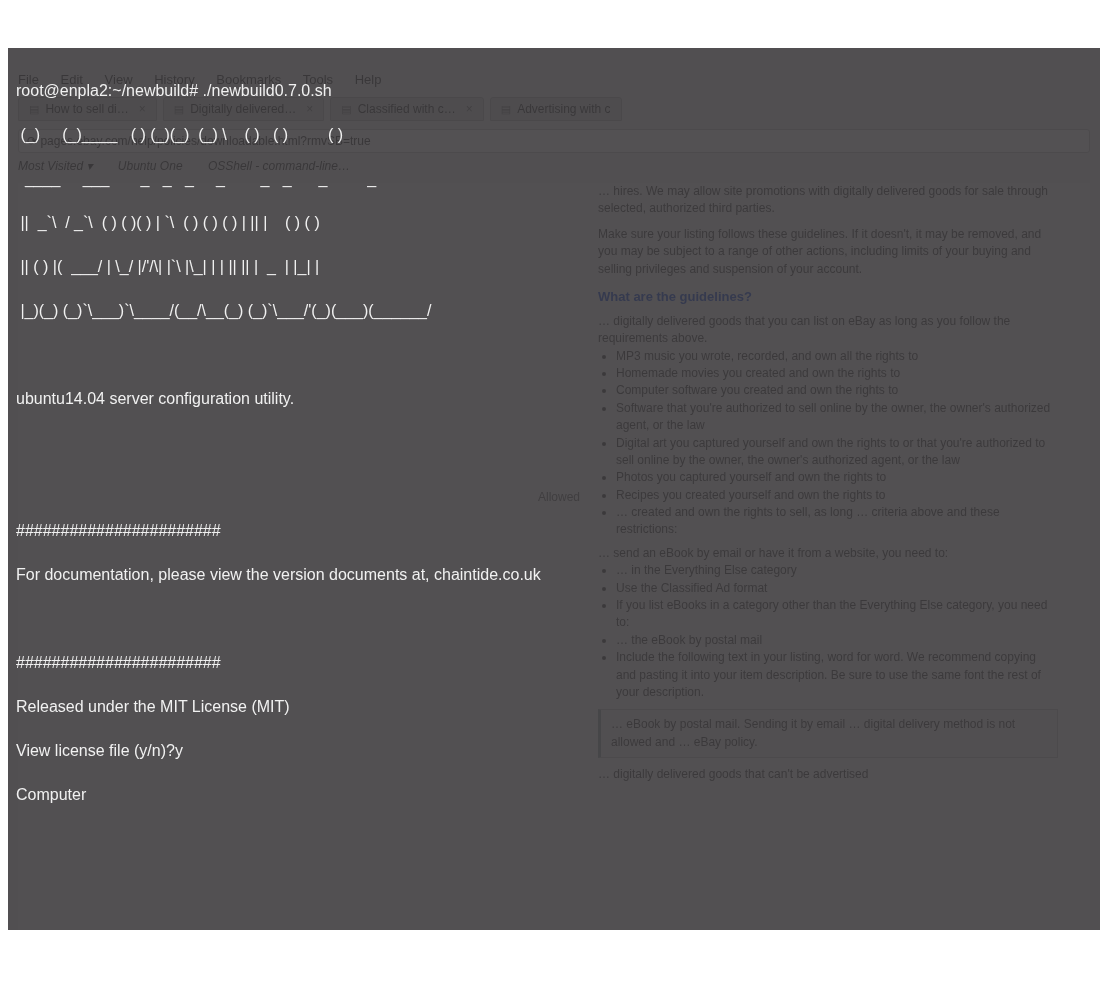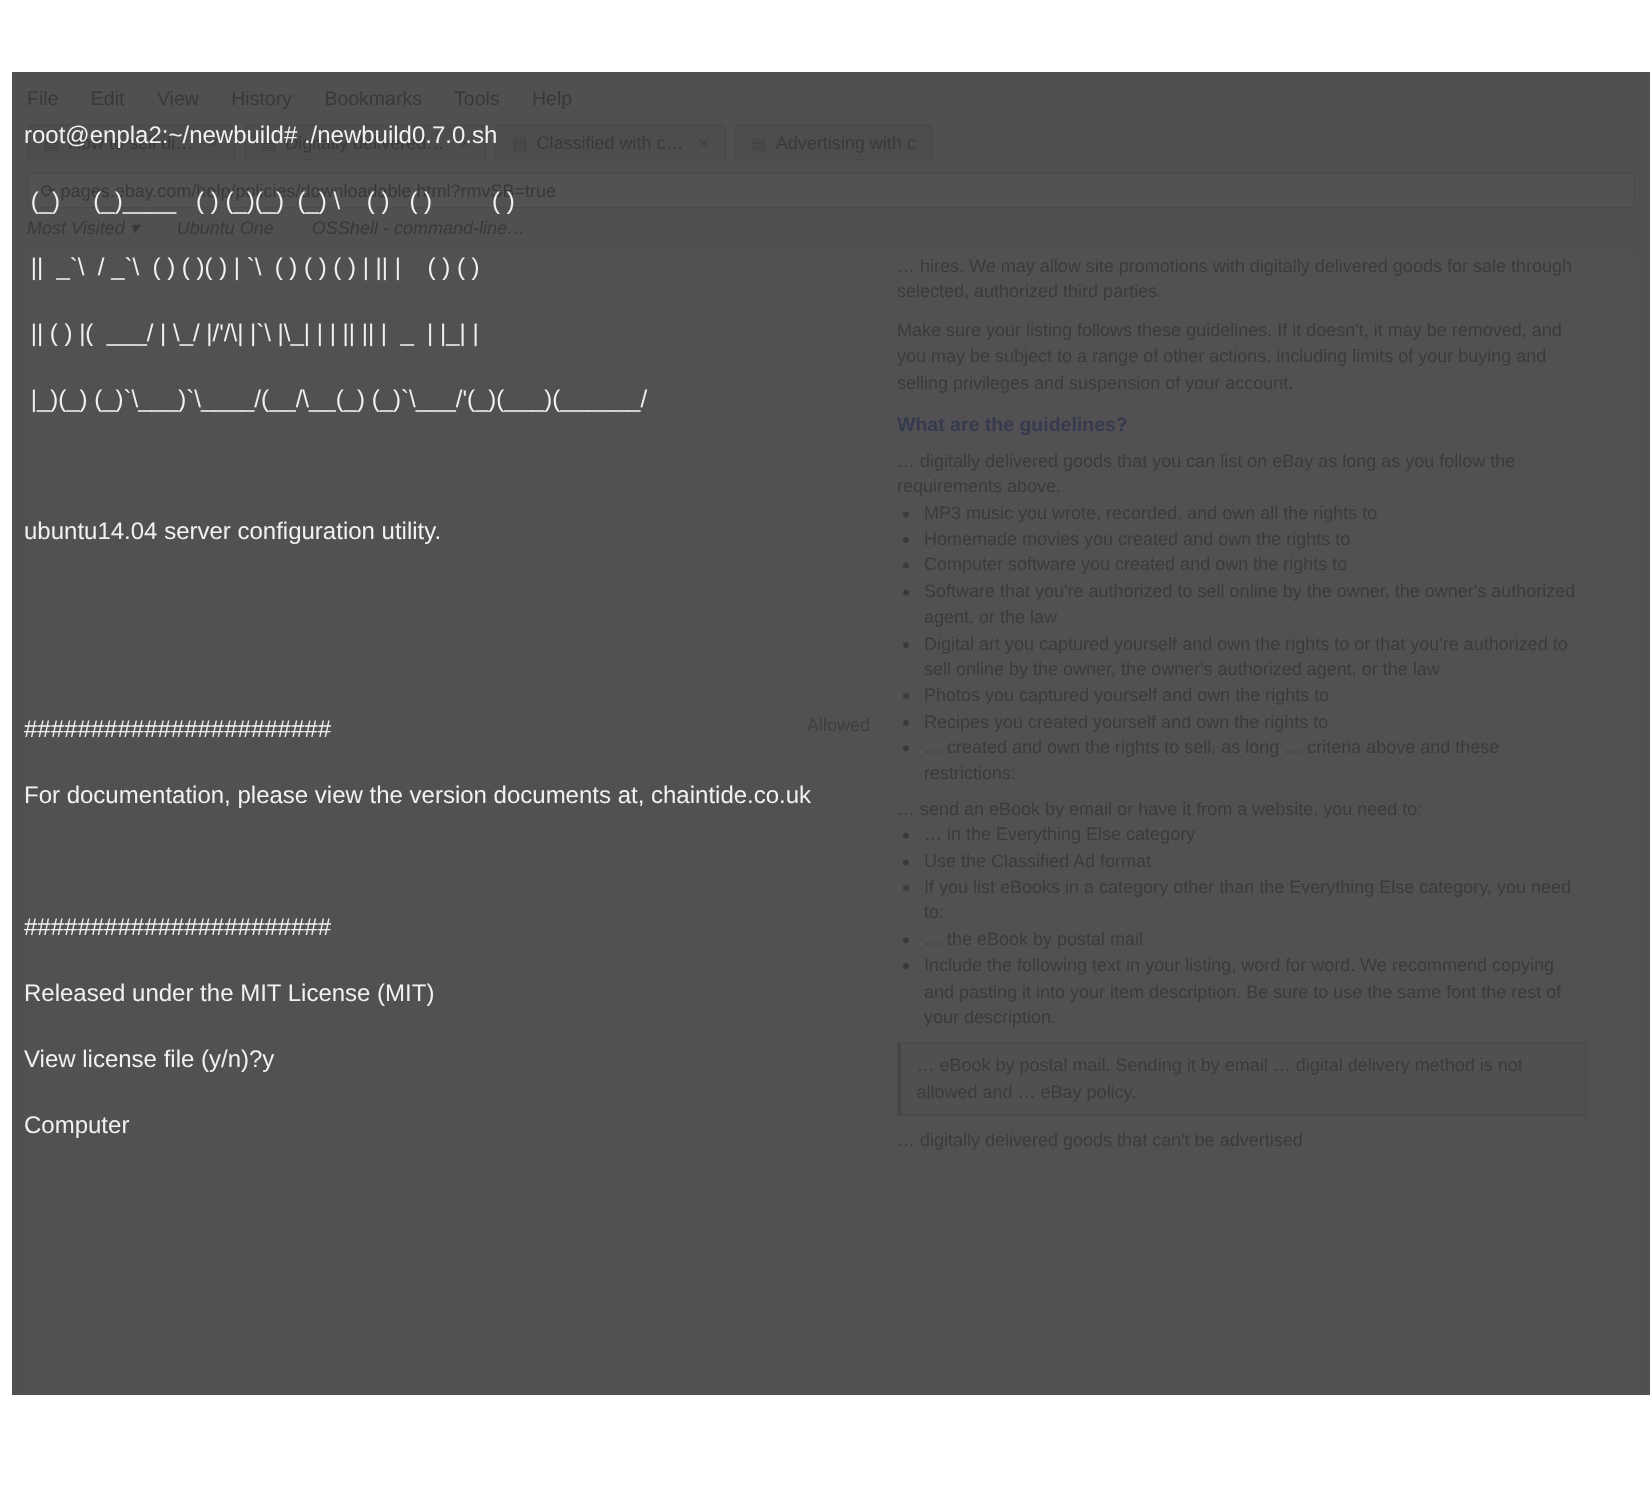--- a/index.html
+++ b/index.html
@@ -15,21 +15,21 @@
     
     .browser-bg {
       position: absolute;
       top: 48px;
       left: 8px;
       right: 0;
       bottom: 60px;
       background: #eef0f0;
       color: #5d5d5d;
       font-size: 12px;
-      padding: 10px 10px;
+      padding: 24px 10px;
       overflow: hidden;
     }
     .browser-bg .menu-row { font-size: 13px; color: #3b3b3b; margin-bottom: 10px; }
     .browser-bg .menu-row span { margin-right: 18px; }
     .browser-bg .tabs-row { display: flex; gap: 6px; margin-bottom: 8px; }
     .browser-bg .tab {
       background: #d7d9d9;
       border: 1px solid #b8b9b9;
       border-radius: 3px 3px 0 0;
       padding: 4px 10px;
@@ -184,20 +184,21 @@
         <div class="notebox">… eBook by postal mail. Sending it by email … digital delivery method is not allowed and … eBay policy.</div>
         <p>… digitally delivered goods that can't be advertised</p>
       </div>
     </div>
   </div>
 </div>
 
 <div class="terminal">
 <div class="line">root@enpla2:~/newbuild# ./newbuild0.7.0.sh</div>
 <div class="line"> (_)     (_)____   ( ) (_)(_)  (_) \    ( )   ( )         ( )    </div>
+<div class="line">  ____     ___       _   _   _     _        _   _      _         _  </div>
 <div class="line"> ||  _`\  / _`\  ( ) ( )( ) | `\  ( ) ( ) ( ) | || |    ( ) ( )    </div>
 <div class="line"> || ( ) |(  ___/ | \_/ |/'/\| |`\ |\_| | | || || |  _  | |_| |   </div>
 <div class="line"> |_)(_) (_)`\___)`\____/(__/\__(_) (_)`\___/'(_)(___)(______/   </div>
 <div class="line"> </div>
 <div class="line">ubuntu14.04 server configuration utility.</div>
 <div class="line"> </div>
 <div class="line"> </div>
 <div class="line">#######################</div>
 <div class="line">For documentation, please view the version documents at, chaintide.co.uk</div>
 <div class="line"> </div>

